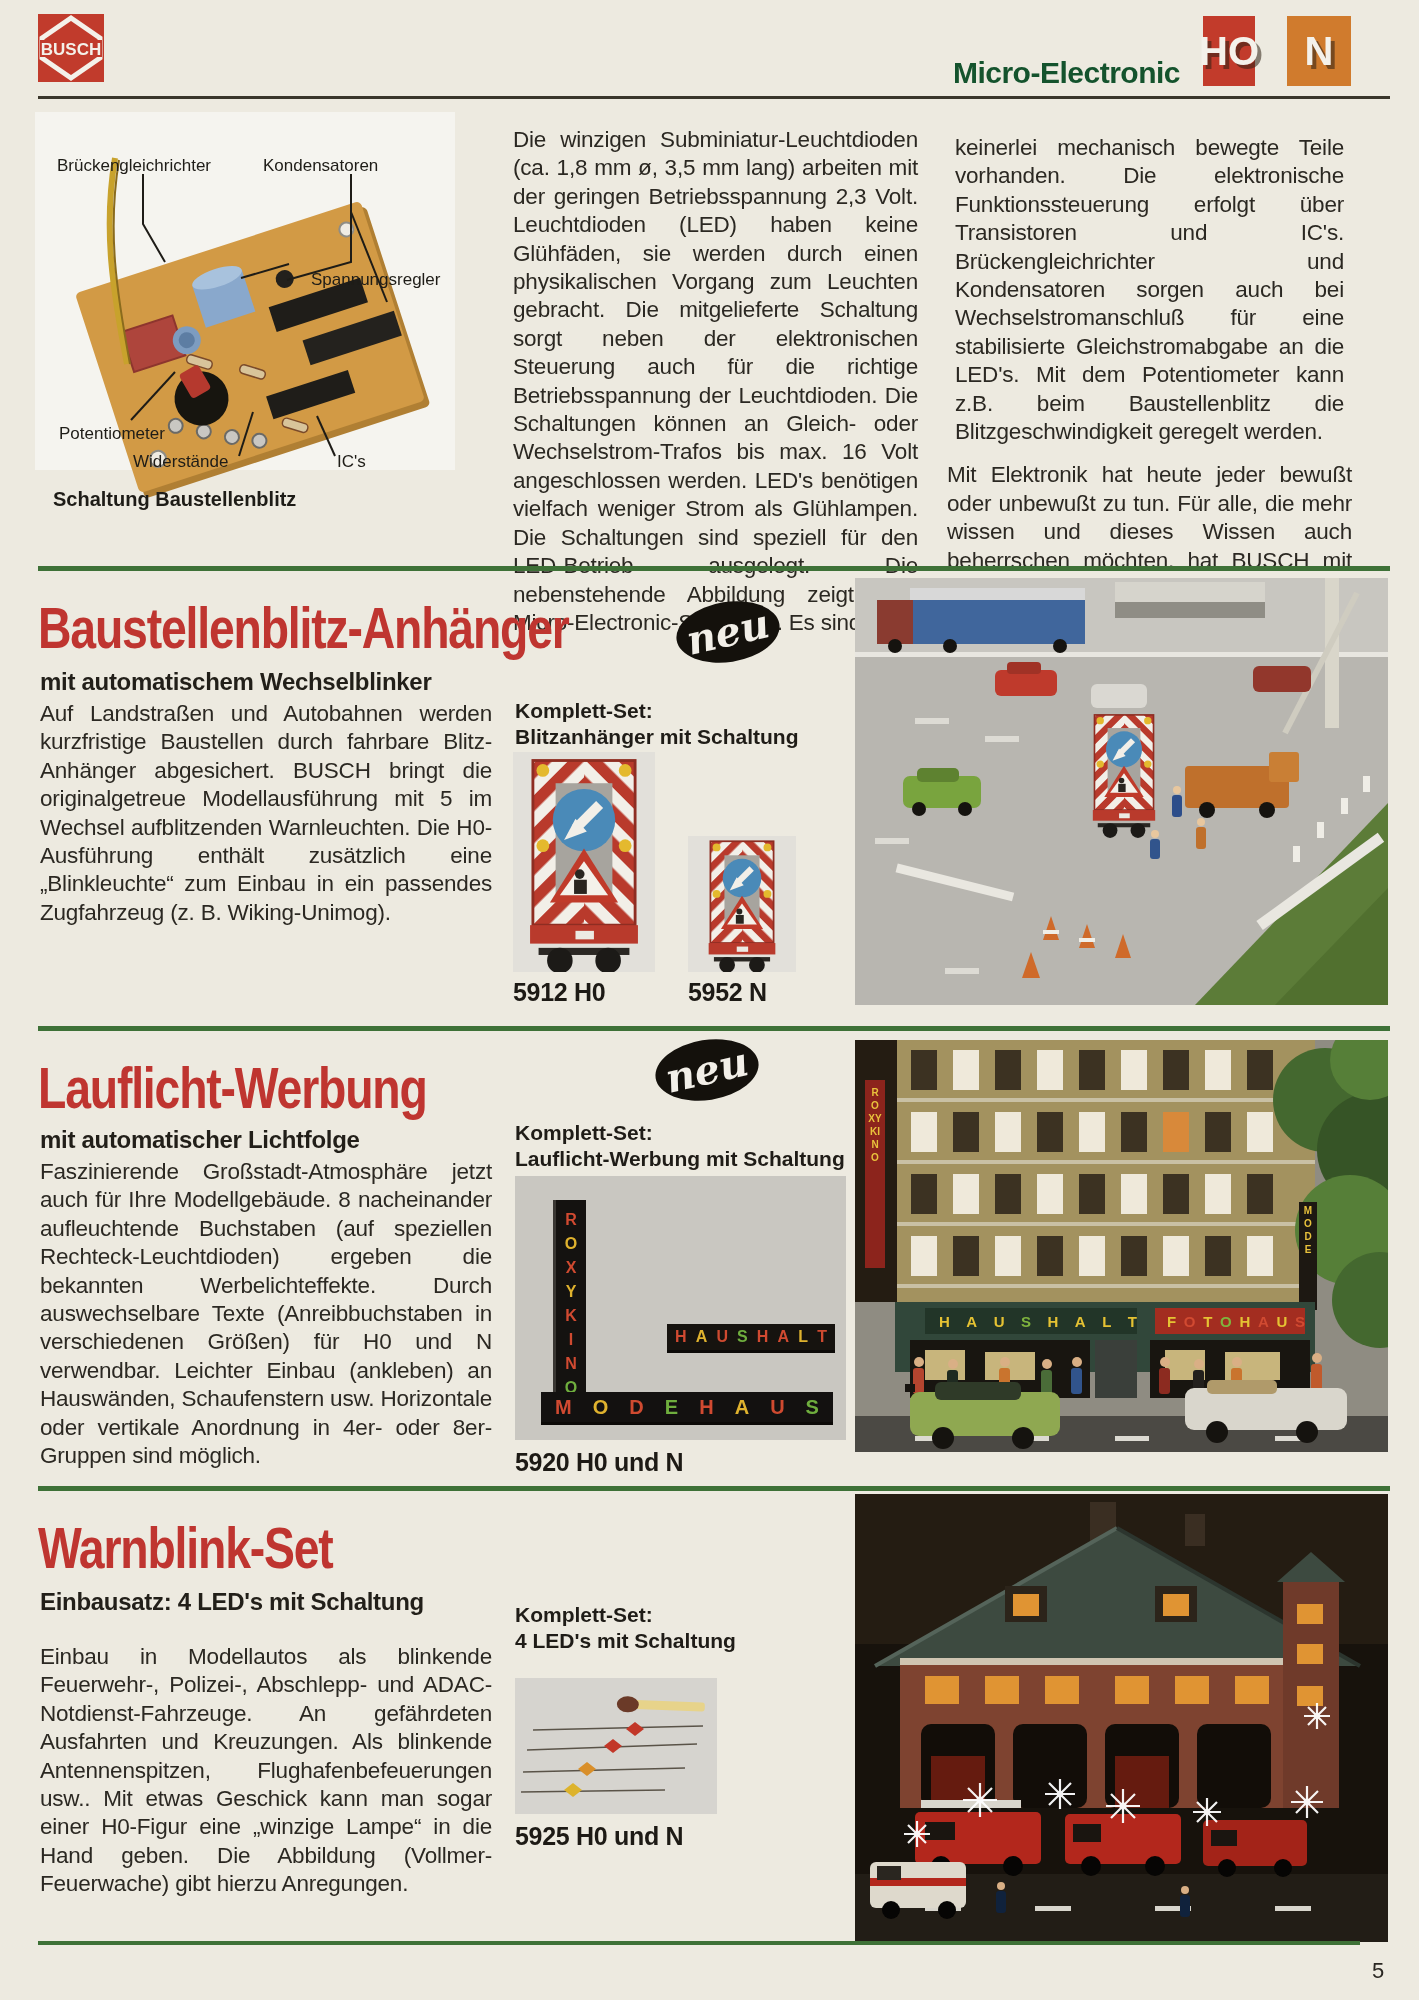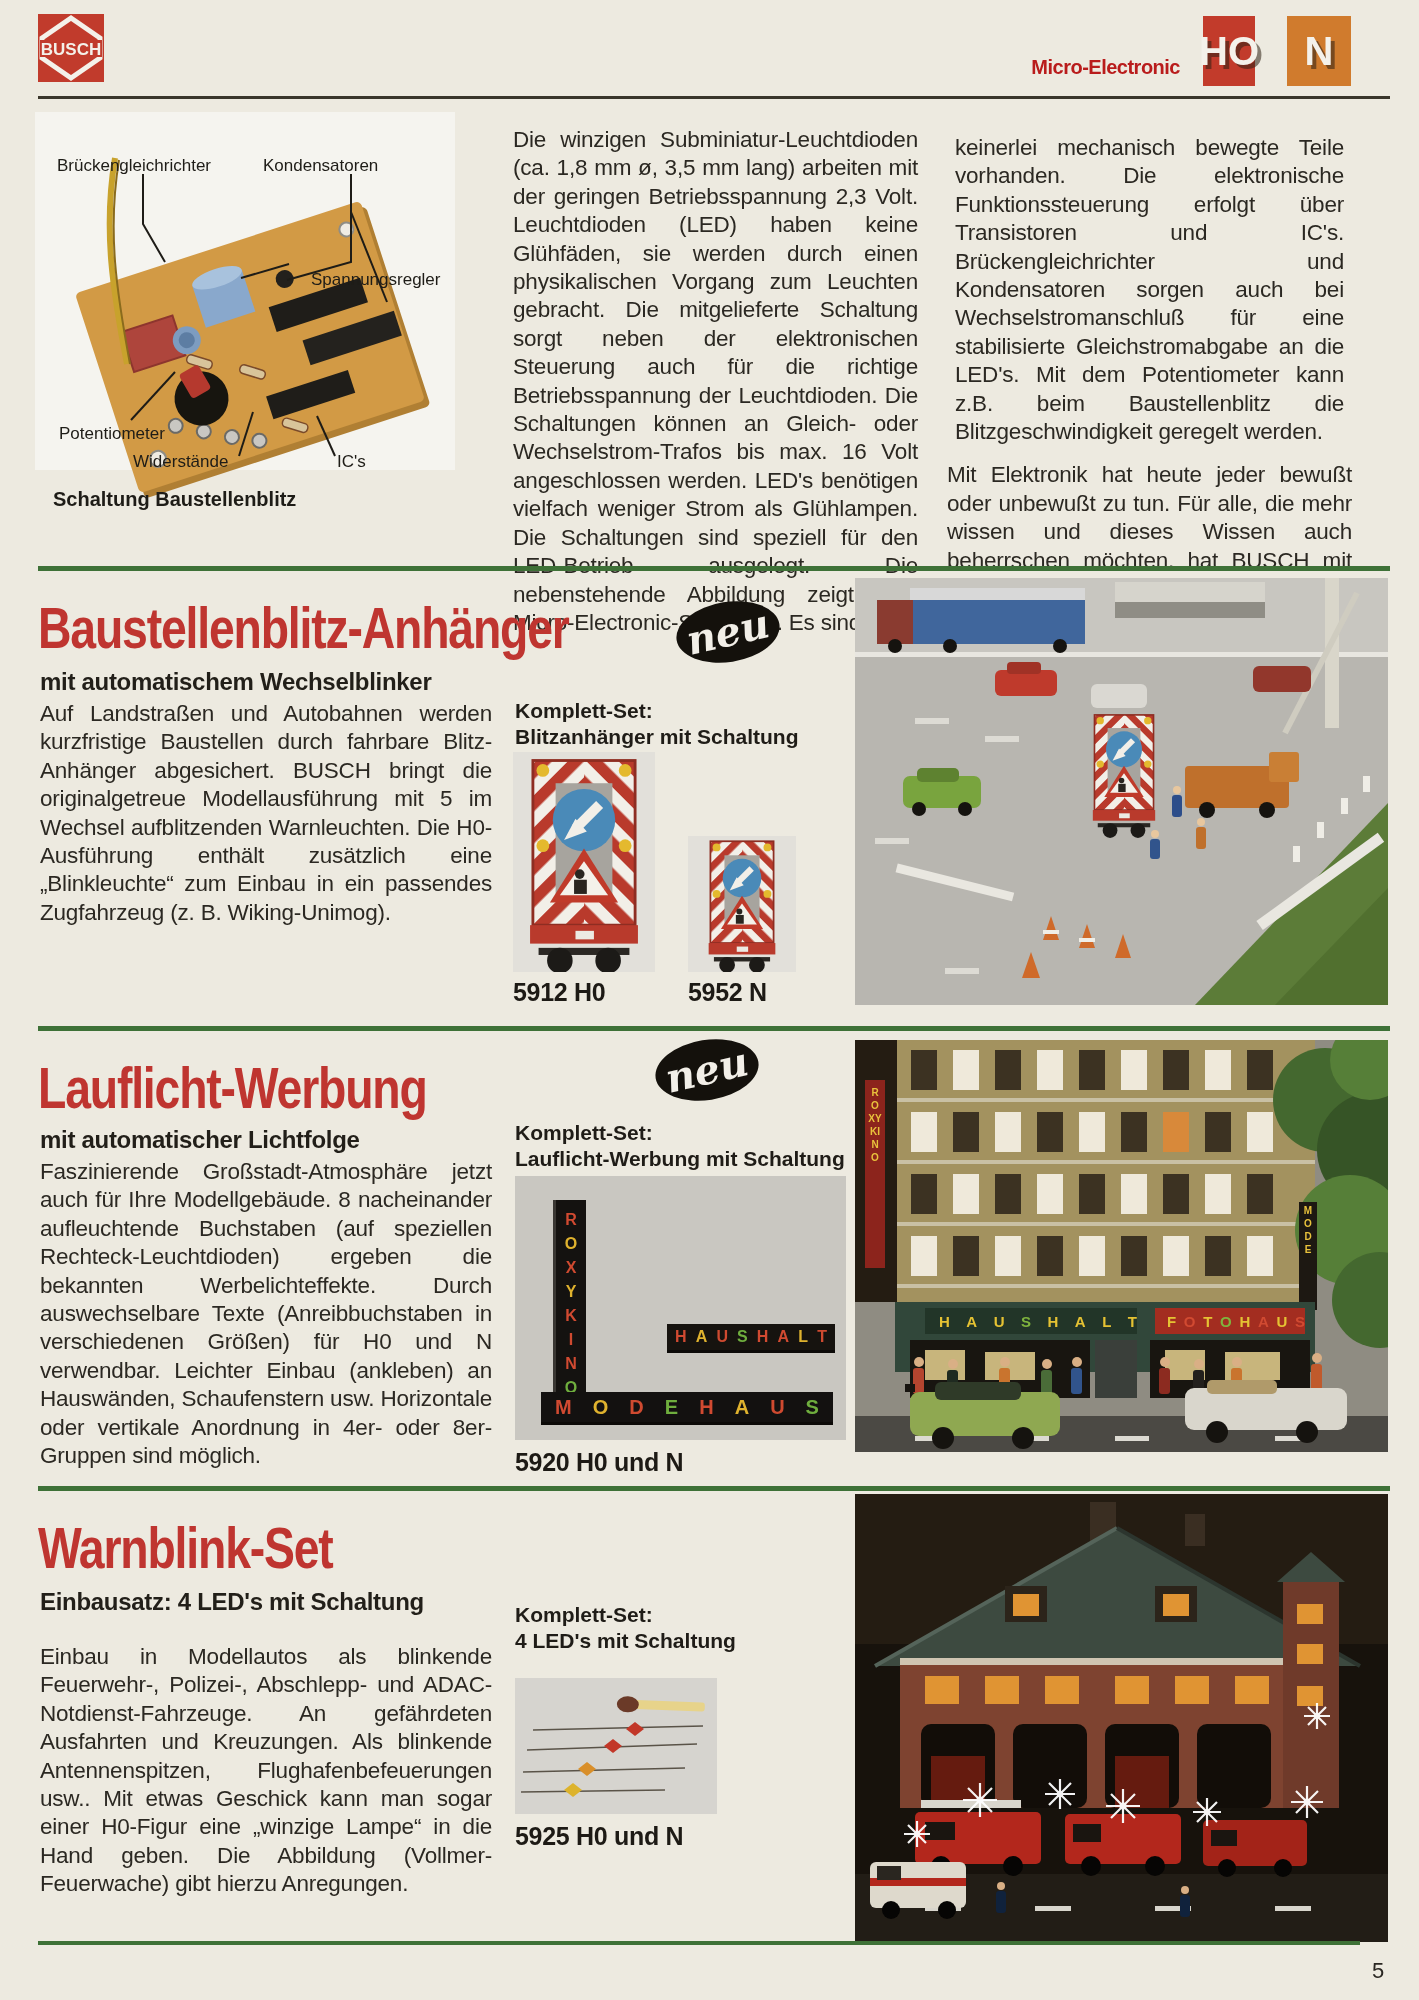--- a/index.html
+++ b/index.html
@@ -70,21 +70,21 @@
 
   <div class="abs" style="left:38px;top:14px;width:66px;height:68px;">
     <svg width="66" height="68" viewBox="0 0 66 68">
       <rect width="66" height="68" fill="#c13b2c"></rect>
       <polygon points="33,4 62,24 62,44 33,64 4,44 4,24" fill="none" stroke="#f4f1ea" stroke-width="5"></polygon>
       <rect x="2" y="26" width="62" height="17" fill="#c13b2c"></rect>
       <text x="33" y="41" text-anchor="middle" font-family="Liberation Sans,sans-serif" font-weight="bold" font-size="17" fill="#f4f1ea">BUSCH</text>
     </svg>
   </div>
 
-  <div class="abs" style="left:860px;top:56px;width:320px;text-align:right;font-weight:bold;font-size:20px;letter-spacing:-0.5px;color:#b91c1c;">Micro-Electronic</div>
+  <div class="abs" style="left:860px;top:56px;width:320px;text-align:right;font-weight:bold;font-size:30px;letter-spacing:-0.5px;color:#14532d;">Micro-Electronic</div>
   <div class="abs scale-badge" style="left:1203px;top:16px;background:#c23b2b;">
     <span>HO</span>
   </div>
   <div class="abs scale-badge" style="left:1287px;top:16px;width:64px;background:#d07b2d;">
     <span>N</span>
   </div>
   <div class="abs rule-dark" style="left:38px;top:96px;width:1352px;"></div>
 
   <div class="abs" style="left:35px;top:112px;width:420px;height:358px;background:#f5f4ef;">
     <svg width="420" height="404" viewBox="0 0 420 404">

